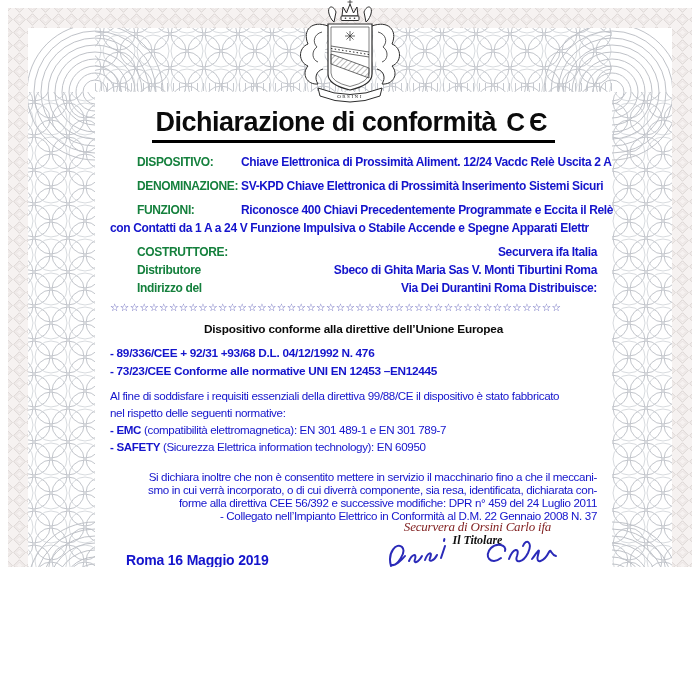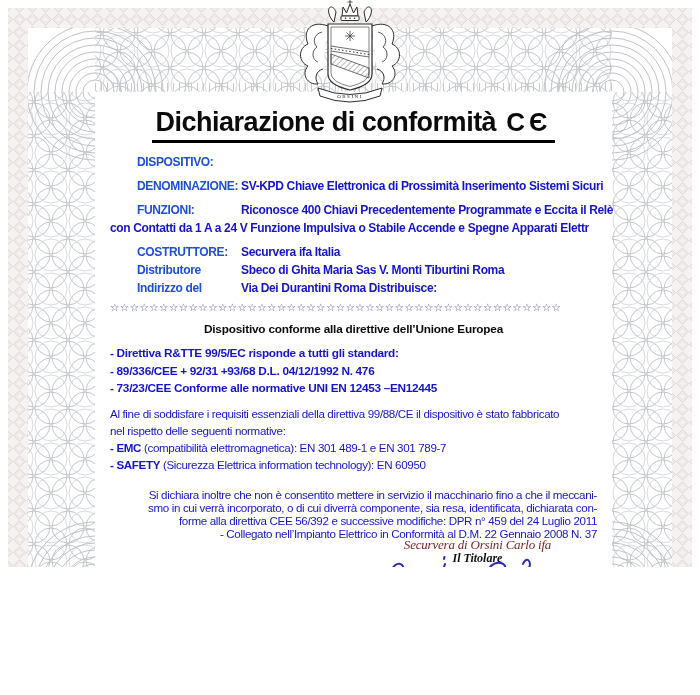--- a/index.html
+++ b/index.html
@@ -18,22 +18,22 @@
   .fringe-bottom{position:absolute;left:0;right:0;bottom:-9px;height:8px;
     background:repeating-linear-gradient(90deg,#c6c9cf 0 1px,transparent 1px 6px);}
   .title-wrap{text-align:center;margin-top:15px;}
   .title{
     display:inline-block;font-size:27px;font-weight:bold;letter-spacing:-0.5px;
     border-bottom:3px solid #000;padding:0 4px 2px 4px;white-space:nowrap;color:#0b0b0b;
   }
   .ce{font-weight:bold;letter-spacing:4px;margin-left:10px;font-size:26px;}
   .fields{margin-top:11px;font-size:12px;font-weight:bold;letter-spacing:-0.35px;}
   .frow{display:flex;line-height:17px;margin-bottom:7px;}
-  .frow.tight{margin-bottom:1px;}
-  .flabel{flex:0 0 104px;white-space:nowrap;color:#1d4ed8;padding-left:27px;}
+  .frow.tight{margin-bottom:1px;justify-content:space-between;}
+  .flabel{flex:0 0 104px;white-space:nowrap;color:#15803d;padding-left:27px;}
   .fvalue{color:#1414cc;white-space:nowrap;}
   .fullline{color:#1414cc;line-height:17px;margin-top:-6px;margin-bottom:7px;white-space:nowrap;}
   .stars{margin-top:4px;font-size:10.5px;color:#5151b3;letter-spacing:0.4px;white-space:nowrap;overflow:hidden;}
   .euro-heading{text-align:center;font-weight:bold;font-size:11.8px;margin-top:9px;color:#0b0b0b;letter-spacing:-0.2px;}
   .directives{margin-top:9px;color:#1414cc;font-weight:bold;font-size:11.8px;letter-spacing:-0.3px;}
   .directives div{line-height:17.5px;white-space:nowrap;}
   .body-blue{color:#1414cc;font-size:11.6px;letter-spacing:-0.35px;}
   .para{margin-top:7px;}
   .para div{line-height:17px;white-space:nowrap;}
   .blue-bold{font-weight:bold;}
@@ -170,20 +170,21 @@
 
     <div class="title-wrap">
       <span class="title">
         <span>Dichiarazione di conformità</span><span class="ce">CЄ</span>
       </span>
     </div>
 
     <div class="fields">
       <div class="frow">
         <span class="flabel">DISPOSITIVO:</span>
+        <span class="fvalue">Chiave Elettronica di Prossimità Aliment. 12/24 Vacdc Relè Uscita 2 A</span>
       </div>
       <div class="frow">
         <span class="flabel">DENOMINAZIONE:</span>
         <span class="fvalue">SV-KPD Chiave Elettronica di Prossimità Inserimento Sistemi Sicuri</span>
       </div>
       <div class="frow">
         <span class="flabel">FUNZIONI:</span>
         <span class="fvalue">Riconosce 400 Chiavi Precedentemente Programmate e Eccita il Relè</span>
       </div>
       <div class="fullline">con Contatti da 1 A a 24 V Funzione Impulsiva o Stabile Accende e Spegne Apparati Elettr</div>
@@ -199,21 +200,20 @@
         <span class="flabel">Indirizzo del</span>
         <span class="fvalue">Via Dei Durantini Roma Distribuisce:</span>
       </div>
     </div>
 
     <div class="stars">☆☆☆☆☆☆☆☆☆☆☆☆☆☆☆☆☆☆☆☆☆☆☆☆☆☆☆☆☆☆☆☆☆☆☆☆☆☆☆☆☆☆☆☆☆☆</div>
 
     <div class="euro-heading">Dispositivo conforme alla direttive dell’Unione Europea</div>
 
     <div class="directives">
-      <div>- Direttiva R&amp;TTE 99/5/EC risponde a tutti gli standard:</div>
       <div>- 89/336/CEE + 92/31 +93/68 D.L. 04/12/1992 N. 476</div>
       <div>- 73/23/CEE Conforme alle normative UNI EN 12453 –EN12445</div>
     </div>
 
     <div class="body-blue para">
       <div>Al fine di soddisfare i requisiti essenziali della direttiva 99/88/CE il dispositivo è stato fabbricato</div>
       <div>nel rispetto delle seguenti normative:</div>
       <div><span class="blue-bold">- EMC</span><span> (compatibilità elettromagnetica): EN 301 489-1 e EN 301 789-7</span></div>
       <div><span class="blue-bold">- SAFETY</span><span> (Sicurezza Elettrica information technology): EN 60950</span></div>
     </div>

